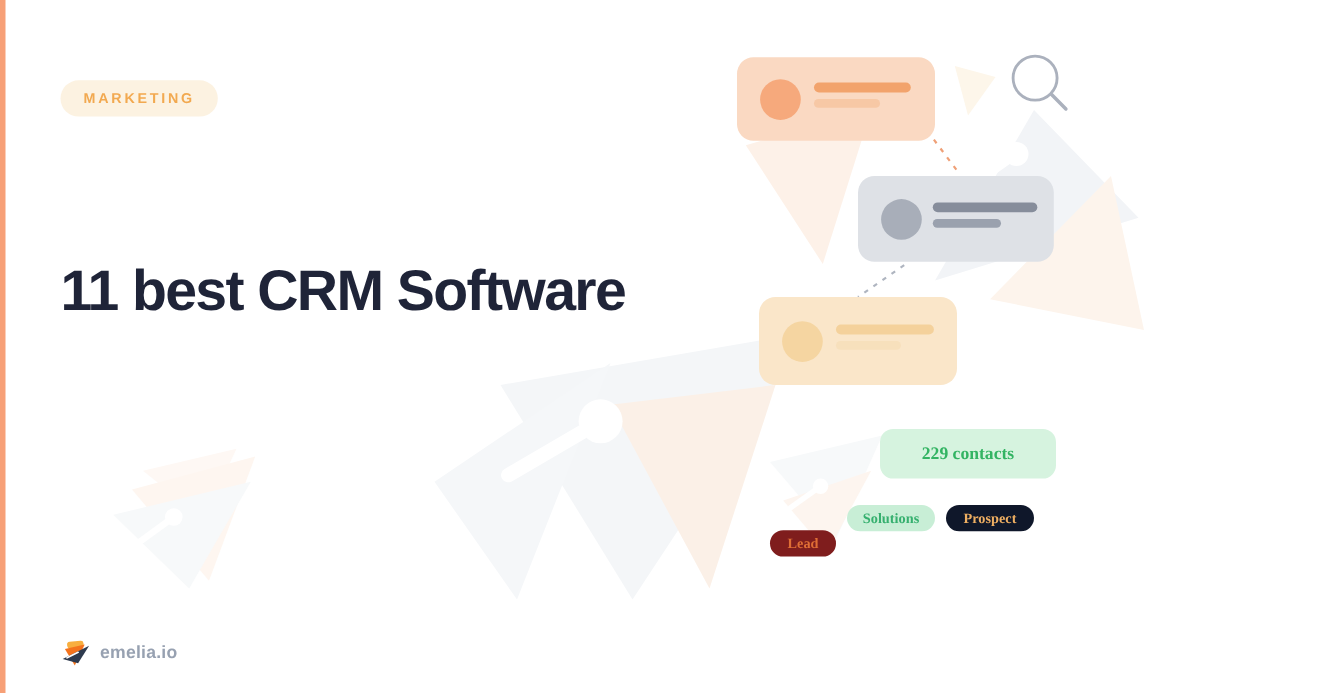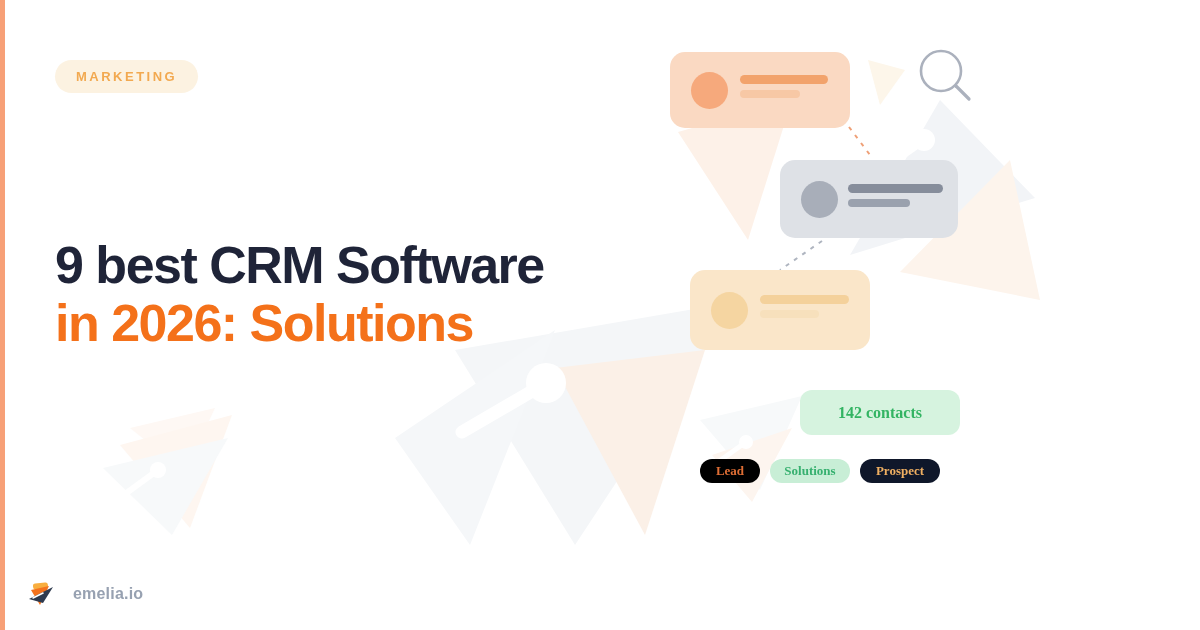--- a/index.html
+++ b/index.html
@@ -6,21 +6,21 @@
   #canvas{
     position:relative;width:1200px;height:630px;background:#ffffff;
     overflow:hidden;font-family:"Liberation Sans",sans-serif;
   }
   .left-strip{position:absolute;left:0;top:0;width:5px;height:630px;background:#F7A077;}
   
   .bg-decor{position:absolute;left:0;top:0;z-index:0;}
   .mid-decor{position:absolute;left:0;top:0;z-index:1;}
 
   .category-badge{
-    position:absolute;left:55px;top:60px;z-index:2;
+    position:absolute;left:55px;top:73px;z-index:2;
     background:#FCF2E1;color:#F2A950;border-radius:17px;
     padding:9px 21px;font-size:13px;font-weight:bold;letter-spacing:2.5px;
   }
   .title{
     position:absolute;left:55px;top:236px;z-index:2;margin:0;
     font-size:52px;line-height:58px;font-weight:bold;letter-spacing:-1.5px;
     color:#1F2438;white-space:nowrap;
   }
   .title .accent{color:#F4711A;}
 
@@ -48,27 +48,27 @@
   .contacts-badge{
     position:absolute;left:800px;top:390px;width:160px;height:45px;z-index:2;
     background:#D6F3DF;border-radius:12px;display:flex;align-items:center;justify-content:center;
     font-family:"Liberation Serif",serif;font-weight:bold;font-size:16px;color:#33B463;
   }
   .tag{
     position:absolute;top:459px;height:24px;z-index:2;border-radius:12px;
     display:flex;align-items:center;justify-content:center;
     font-family:"Liberation Serif",serif;font-weight:bold;font-size:13px;
   }
-  .tag-lead{left:700px;width:60px;background:#000000;color:#DF6E35;}
+  .tag-lead{left:700px;width:60px;background:#7f1d1d;color:#DF6E35;margin-top:23px;}
   .tag-customer{left:770px;width:80px;background:#C8EED6;color:#36B06F;}
   .tag-prospect{left:860px;width:80px;background:#0f172a;color:#EFAF62;}
 
   .footer-logo{
-    position:absolute;left:28px;top:581px;z-index:2;
-    display:flex;align-items:center;gap:19px;
+    position:absolute;left:56px;top:581px;z-index:2;
+    display:flex;align-items:center;gap:9px;
   }
   .brand-text{font-size:16px;font-weight:bold;color:#97A1B1;letter-spacing:0.2px;}
 </style>
 </head>
 <body>
 
 <div id="canvas">
 
   <div class="left-strip"></div>
 
@@ -99,22 +99,21 @@
     <circle cx="746" cy="442" r="7" fill="#FFFFFF"></circle>
   </svg>
 
   <svg class="mid-decor" width="1200" height="630" viewBox="0 0 1200 630">
     <line x1="849" y1="127" x2="873" y2="159" stroke="#EFA077" stroke-width="2" stroke-dasharray="4 6"></line>
     <line x1="822" y1="241" x2="780" y2="270" stroke="#AFB5C0" stroke-width="2" stroke-dasharray="4 6"></line>
   </svg>
 
   <div class="category-badge">MARKETING</div>
 
-  <h1 class="title"><span>9 best CRM Software</span><br>
-    <span class="accent">in 2026: Solutions</span>
+  <h1 class="title"><span>11 best CRM Software</span><br>
   </h1>
 
   <div class="card card-lead">
     <div class="avatar"></div>
     <div class="bar bar1"></div>
     <div class="bar bar2"></div>
   </div>
   <div class="card card-customer">
     <div class="avatar"></div>
     <div class="bar bar1"></div>
@@ -124,21 +123,21 @@
     <div class="avatar"></div>
     <div class="bar bar1"></div>
     <div class="bar bar2"></div>
   </div>
 
   <svg class="search-icon" width="62" height="62" viewBox="0 0 62 62">
     <circle cx="29" cy="29" r="20" fill="none" stroke="#ABB1BD" stroke-width="2.6"></circle>
     <line x1="44" y1="44" x2="57" y2="57" stroke="#ABB1BD" stroke-width="3.2" stroke-linecap="round"></line>
   </svg>
 
-  <div class="contacts-badge">142 contacts</div>
+  <div class="contacts-badge">229 contacts</div>
 
   <div class="tag tag-lead">Lead</div>
   <div class="tag tag-customer">Solutions</div>
   <div class="tag tag-prospect">Prospect</div>
 
   <div class="footer-logo">
     <svg width="26" height="26" viewBox="0 0 26 26">
       <rect x="5" y="2" width="15" height="6" rx="2.5" fill="#F8AE3F" transform="rotate(-6 12 5)"></rect>
       <polygon points="3,9 21,5 12,24" fill="#F4731D"></polygon>
       <polygon points="1,18 25,6 15,22" fill="#2E3A4E"></polygon>

